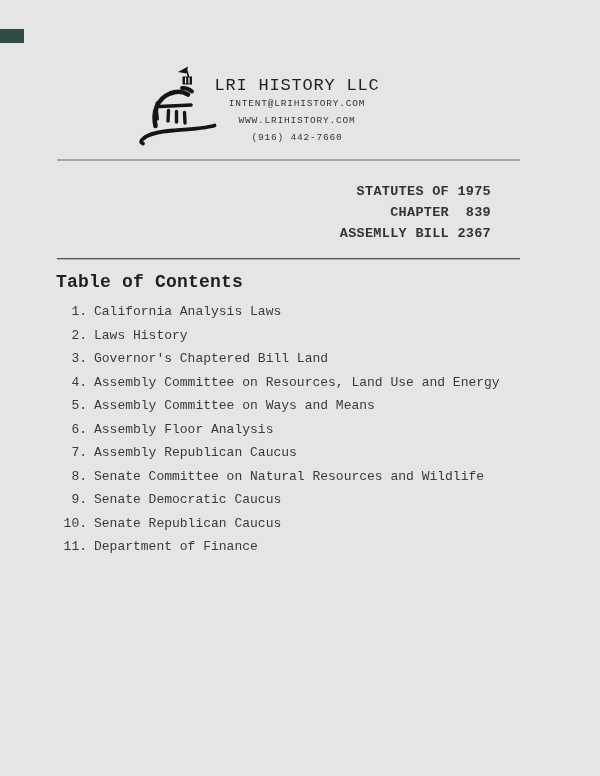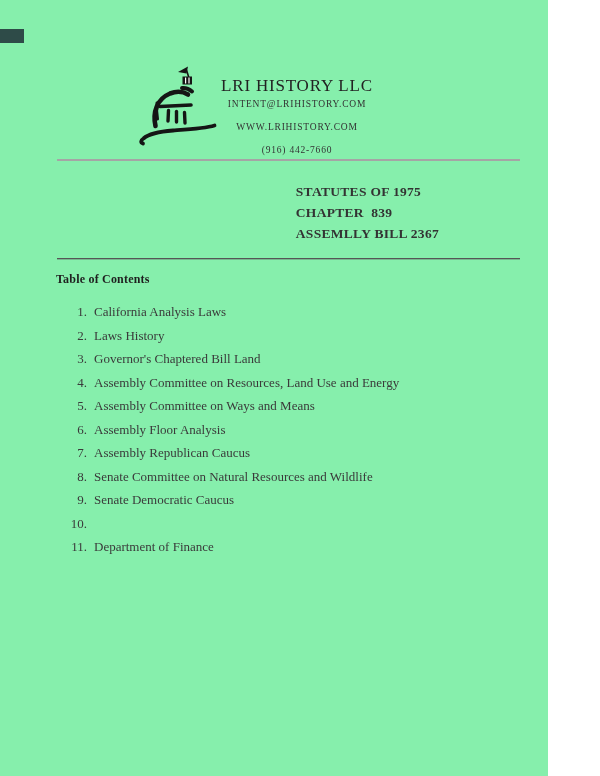--- a/index.html
+++ b/index.html
@@ -1,21 +1,21 @@
 <!DOCTYPE html>
 <html><head>
 <meta charset="utf-8">
 <style>
   html, body { margin: 0; padding: 0; background: #ffffff; }
   .page {
     position: relative;
-    width: 548px;
+    width: 600px;
     height: 776px;
-    background: #86efac;
-    font-family: Liberation Serif, serif;
+    background: #e5e5e5;
+    font-family: Liberation Mono, monospace;
     overflow: hidden;
   }
 
   
   .scan-mark {
     position: absolute;
     left: 0; top: 29px;
     width: 24px; height: 14px;
     background: #2e4b48;
   }
@@ -35,53 +35,53 @@
   }
   .company {
     font-size: 17px;
     letter-spacing: 0.8px;
     color: #222222;
     white-space: nowrap;
   }
   .contact {
     font-size: 9.5px;
     letter-spacing: 0.8px;
-    margin-top: 13px;
+    margin-top: 6px;
     color: #333333;
     white-space: nowrap;
   }
   .contact.first { margin-top: 3px; }
 
   .rule {
     position: absolute;
     left: 57px;
     width: 463px;
   }
   .rule-top { top: 159px; height: 2px; background: #a5a5a5; }
   .rule-bottom { top: 258px; height: 1px; background: #565656; box-shadow: 0 1px 0 rgba(86,86,86,0.35); }
 
   
   .ref-block {
     position: absolute;
     right: 109px; top: 181px;
-    text-align: left;
+    text-align: right;
     font-weight: bold;
     font-size: 13.5px;
     line-height: 21px;
     letter-spacing: 0.3px;
     color: #333333;
   }
   .ref-line { white-space: pre; }
 
   
   .toc-heading {
     position: absolute;
     left: 56px; top: 272px;
     margin: 0;
-    font-size: 12px;
+    font-size: 18px;
     font-weight: bold;
     letter-spacing: 0.2px;
     color: #1f1f1f;
   }
   .toc-list {
     position: absolute;
     left: 57px; top: 304px;
     margin: 0; padding: 0;
     list-style: none;
   }
@@ -184,20 +184,21 @@
     <li class="toc-item">
       <span class="toc-num">8.</span>
       <span class="toc-label">Senate Committee on Natural Resources and Wildlife</span>
     </li>
     <li class="toc-item">
       <span class="toc-num">9.</span>
       <span class="toc-label">Senate Democratic Caucus</span>
     </li>
     <li class="toc-item">
       <span class="toc-num">10.</span>
+      <span class="toc-label">Senate Republican Caucus</span>
     </li>
     <li class="toc-item">
       <span class="toc-num">11.</span>
       <span class="toc-label">Department of Finance</span>
     </li>
   </ol>
 
 </div>
 
 </body></html>

